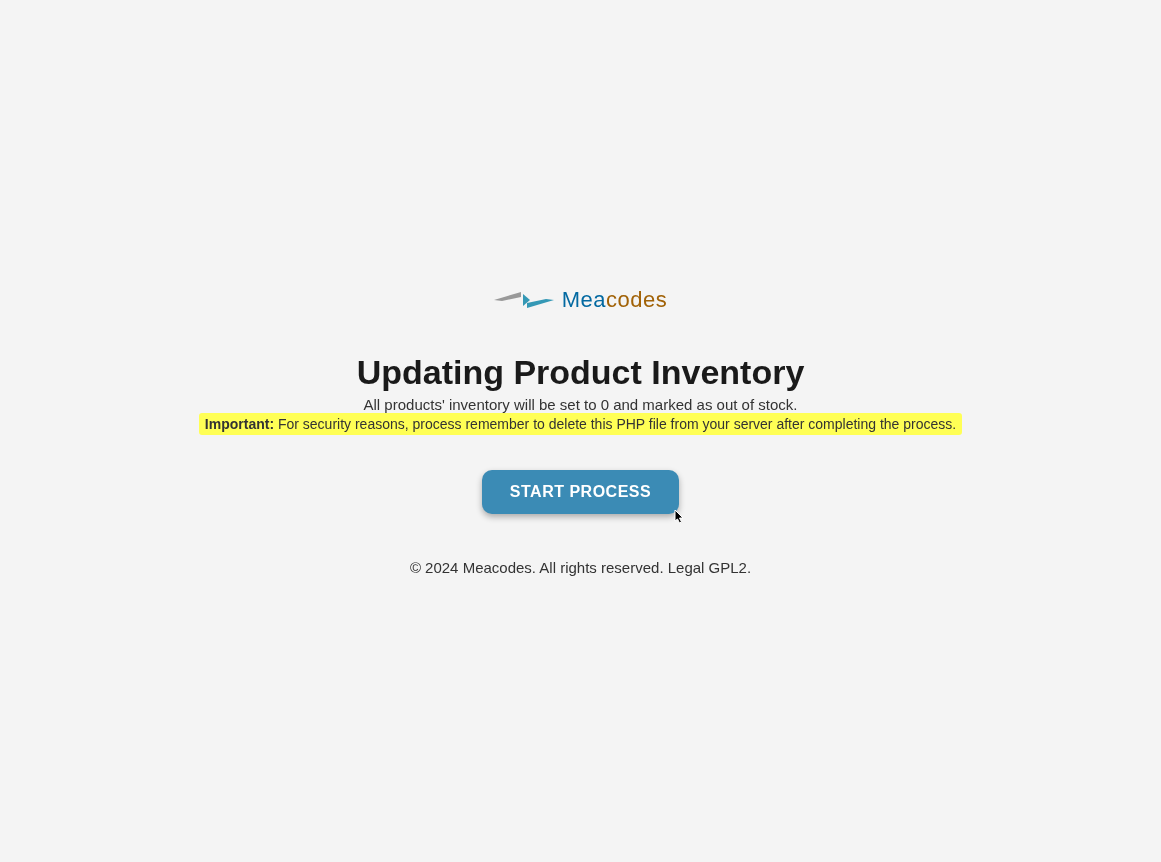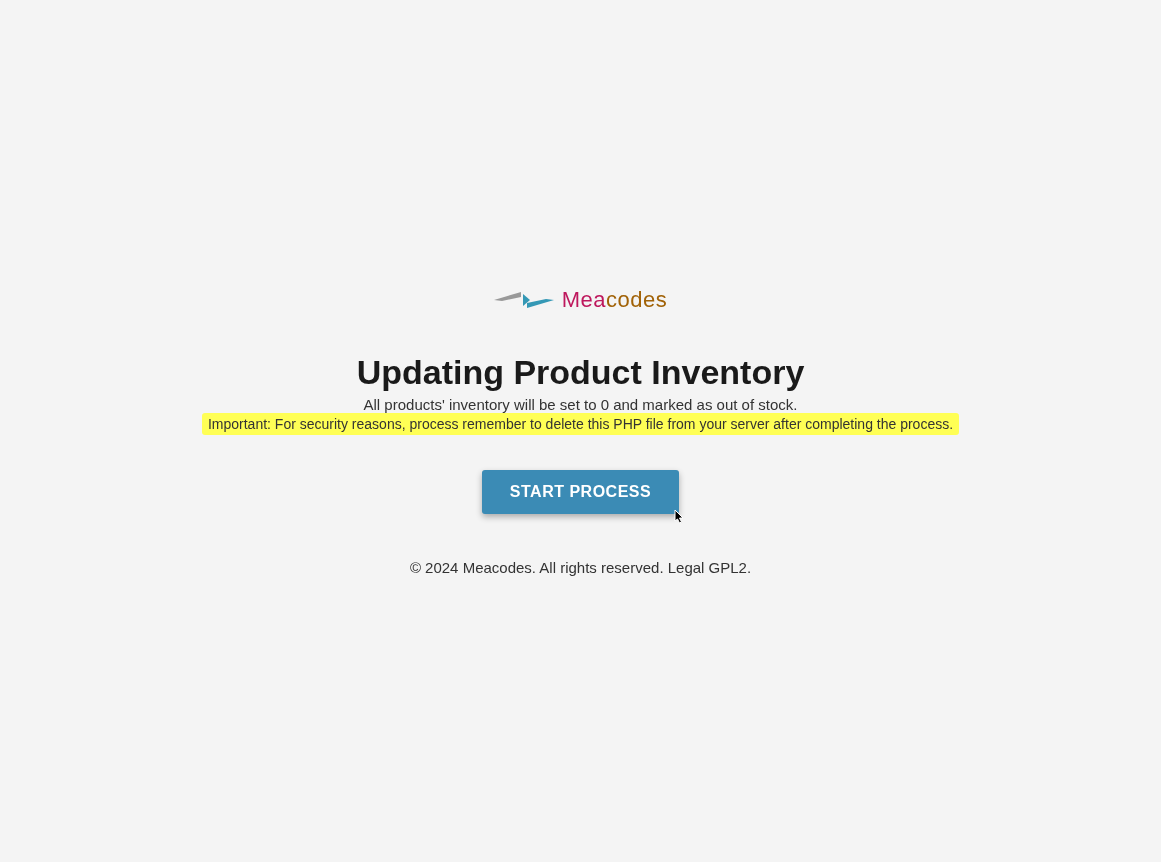--- a/index.html
+++ b/index.html
@@ -31,21 +31,21 @@
     .logo-icon {
       display: inline-flex;
       align-items: center;
     }
     .logo-text {
       font-size: 22px;
       font-weight: 400;
       letter-spacing: 0.5px;
     }
     .logo-mea {
-      color: #be185d;
+      color: #0369a1;
     }
     .logo-codes {
       color: #a16207;
     }
     h1 {
       font-size: 34px;
       font-weight: bold;
       color: #1a1a1a;
       margin-bottom: 4px;
     }
@@ -56,33 +56,33 @@
     .warning {
       display: inline-block;
       background-color: #ffff55;
       font-size: 14px;
       color: #333;
       padding: 3px 6px;
       border-radius: 3px;
       margin-bottom: 35px;
     }
     .warning-label {
-      font-weight: normal;
+      font-weight: bold;
       text-align: right;
     }
     .btn {
       display: inline-block;
       background-color: #3b8bb5;
       color: #ffffff;
       font-size: 16px;
       font-weight: bold;
       letter-spacing: 0.5px;
       padding: 13px 28px;
       border: none;
-      border-radius: 3px;
+      border-radius: 10px;
       cursor: pointer;
       box-shadow: 0 3px 6px rgba(0,0,0,0.3);
       margin-bottom: 45px;
       position: relative;
     }
     .cursor-icon {
       position: absolute;
       right: -10px;
       bottom: -14px;
       width: 20px;

